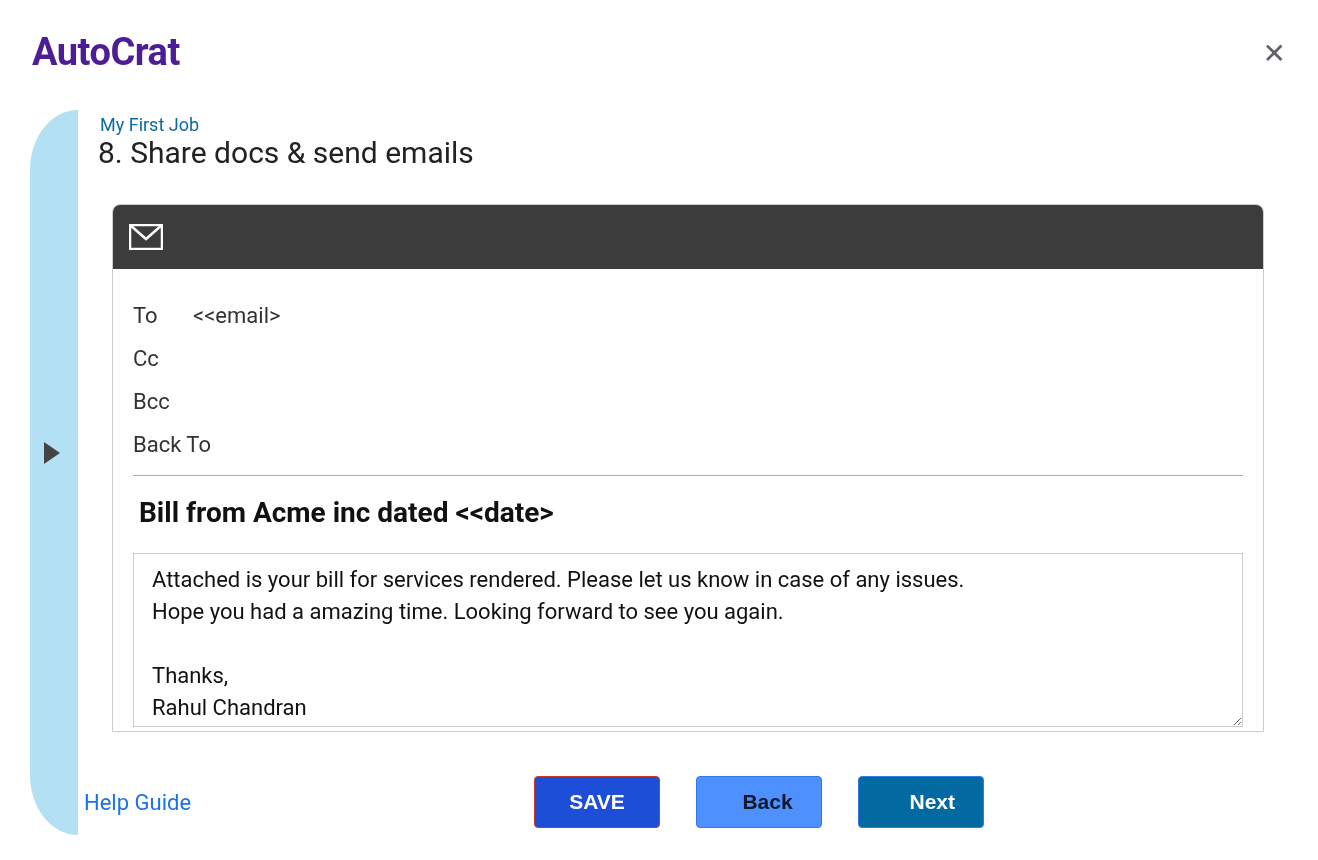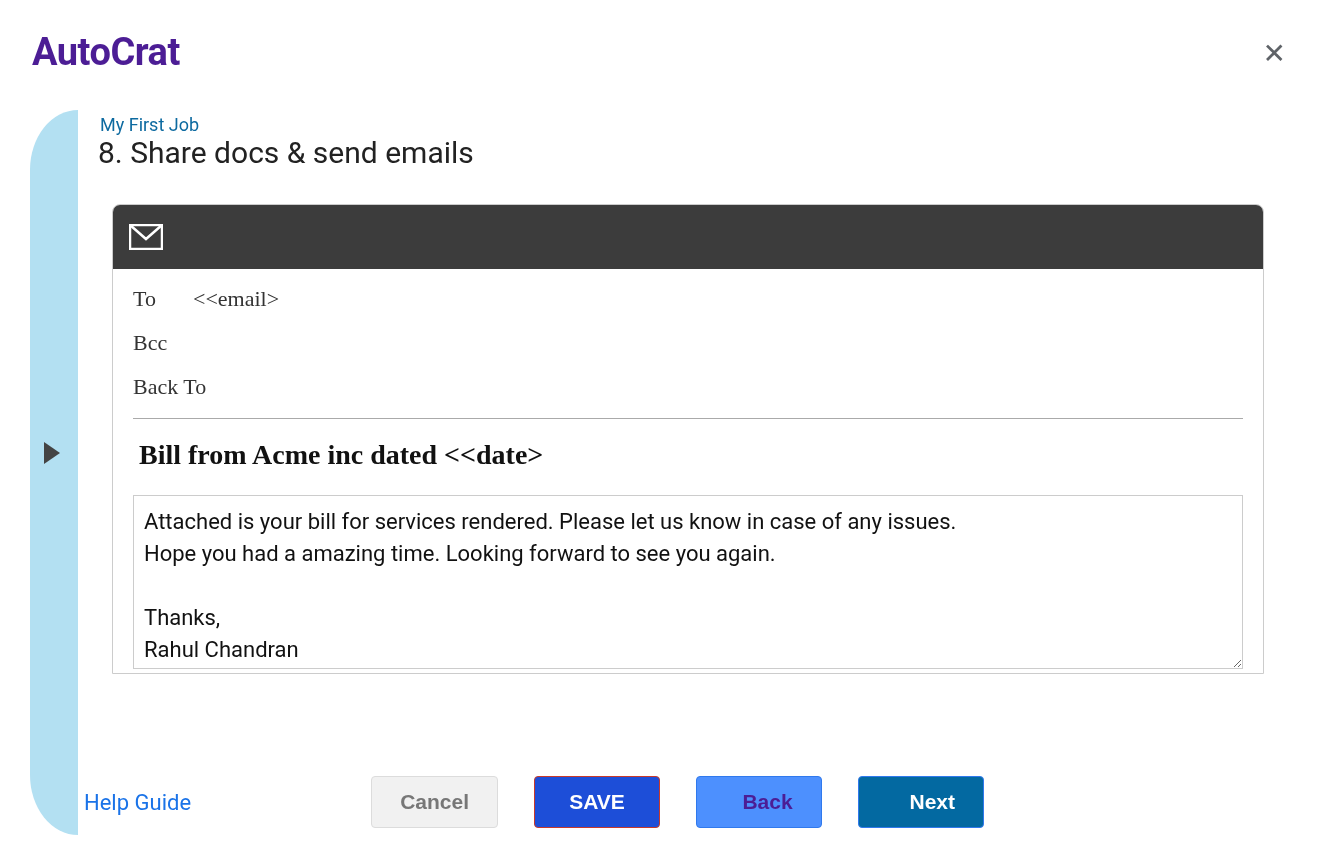--- a/index.html
+++ b/index.html
@@ -87,22 +87,21 @@
       display: flex;
       align-items: center;
       padding-left: 16px;
     }
     .email-icon svg {
       width: 34px;
       height: 26px;
       display: block;
     }
     .email-fields {
-      padding: 17px 20px 10px 20px;
-      font-family: Liberation Serif, serif;
+      padding: 34px 20px 10px 20px;
     }
     .field-row {
       display: flex;
       align-items: baseline;
       font-size: 22px;
       color: #333;
       margin-bottom: 18px;
     }
     .field-label {
       min-width: 48px;
@@ -133,21 +132,21 @@
       padding: 8px 6px 14px 6px;
       border: none;
       outline: none;
       width: 100%;
       background: transparent;
       font-family: inherit;
     }
     .body-area {
       margin: 0 20px 0 20px;
       border: 1px solid #ccc;
-      padding: 10px 10px;
+      padding: 10px 18px;
       font-size: 22px;
       line-height: 1.45;
       color: #111;
       resize: both;
       width: calc(100% - 40px);
       height: 174px;
       font-family: inherit;
       overflow: auto;
     }
     .footer {
@@ -186,21 +185,21 @@
       border: 1px solid #dcdcdc;
       font-weight: 600;
     }
     .btn-save {
       background: #1d4ed8;
       color: #fff;
       border: 1px solid #c7392b;
     }
     .btn-back {
       background: #4d90fe;
-      color: #4c1d95;
+      color: #0f172a;
       border: 1px solid #3079ed;
       padding-left: 45px;
     }
     .btn-next {
       background: #0369a1;
       color: #fff;
       border: 1px solid #3079ed;
       text-align: right;
     }
   </style>
@@ -228,20 +227,24 @@
         </svg>
       </span>
     </div>
 
     <div class="email-fields">
       <div class="field-row">
         <span class="field-label">To</span>
         <input class="field-value" type="text" value="&lt;&lt;email&gt;" style="">
       </div>
       <div class="field-row">
+        <span class="field-label">Cc</span>
+        <input class="field-value" type="text" style="">
+      </div>
+      <div class="field-row">
         <span class="field-label">Bcc</span>
         <input class="field-value" type="text" style="">
       </div>
       <div class="field-row">
         <span class="field-label wide">Back To</span>
         <input class="field-value" type="text" style="">
       </div>
 
       <hr class="divider">
 
@@ -252,18 +255,17 @@
 Hope you had a amazing time. Looking forward to see you again.
 
 Thanks,
 Rahul Chandran</textarea>
   </div>
 </div>
 
 <div class="footer">
   <a class="help-link">Help Guide</a>
   <div class="btn-group">
-    <button class="btn btn-cancel">Cancel</button>
     <button class="btn btn-save">SAVE</button>
     <button class="btn btn-back">Back</button>
     <button class="btn btn-next">Next</button>
   </div>
 </div>
 
 </body></html>

